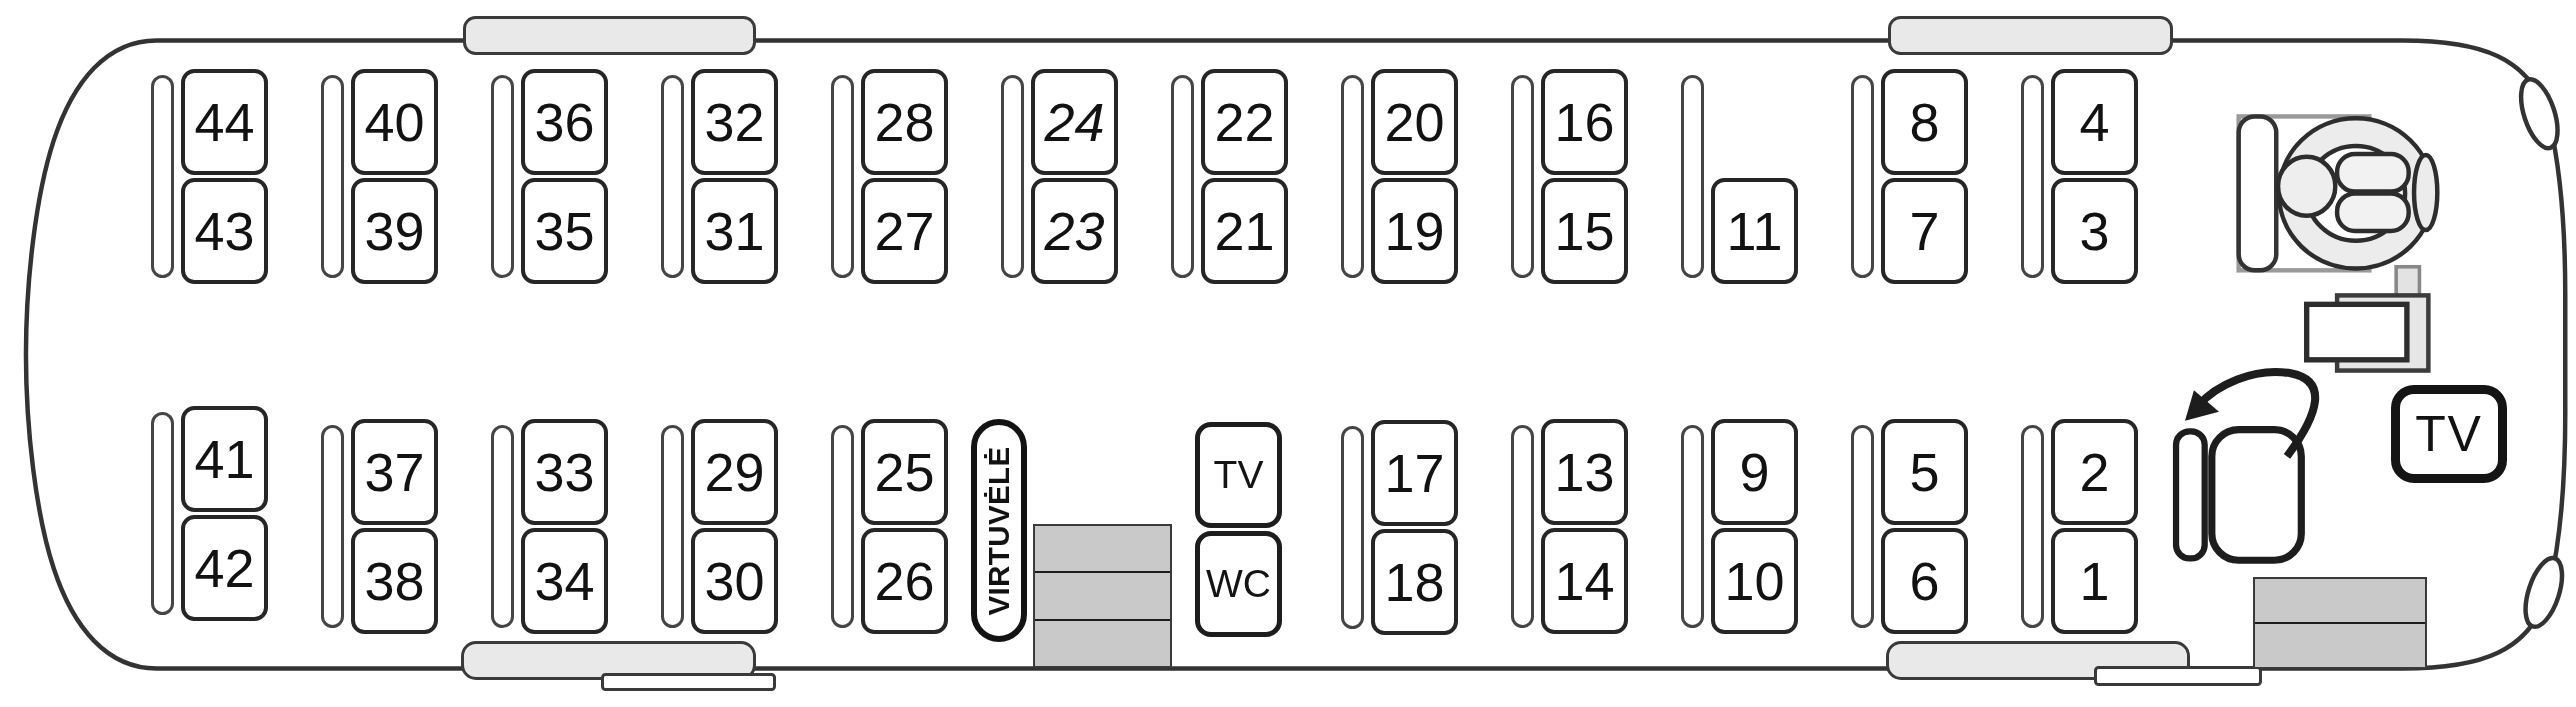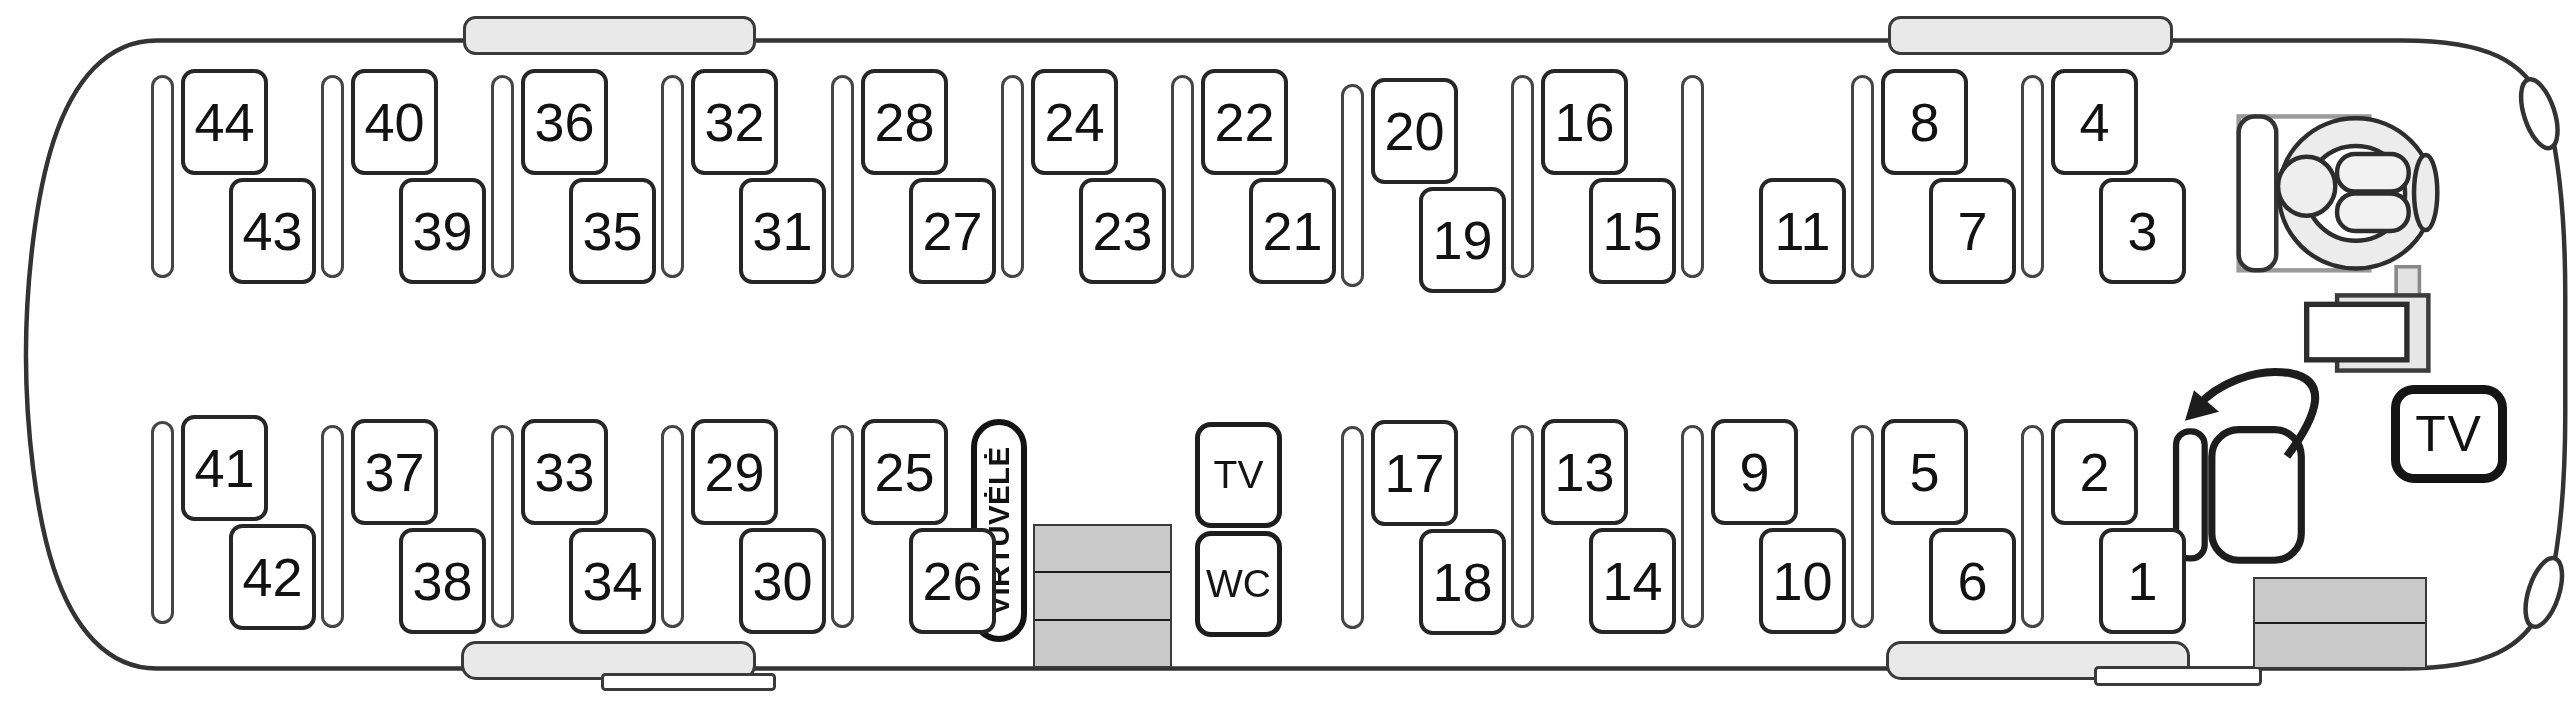--- a/index.html
+++ b/index.html
@@ -15,21 +15,21 @@
     position:absolute;left:0;top:6.3px;width:23px;height:203px;box-sizing:border-box;
     background:#ffffff;border:3.6px solid #454545;border-radius:11.6px;
   }
   .seat{
     position:absolute;left:30px;width:87px;height:106px;box-sizing:border-box;
     background:#ffffff;border:4.5px solid #262626;border-radius:13.4px;
     display:flex;align-items:center;justify-content:center;
     font-size:54px;color:#121212;line-height:1;
   }
   .seat.upper{top:0;}
-  .seat.lower{top:109px;margin-left:48px;}
+  .seat.lower{top:109px;}
   
   .roombox{
     background:#ffffff;border:5.4px solid #1d1d1d;border-radius:16px;z-index:3;
     display:flex;align-items:center;justify-content:center;
     font-size:39px;color:#141414;
   }
   
   .kitchen{
     background:#ffffff;border:6.3px solid #131313;border-radius:29px;z-index:3;
     display:flex;align-items:center;justify-content:center;overflow:visible;
@@ -163,31 +163,31 @@
       <div class="group" style="left: 661px; top: 69px;">
         <div class="pill"></div>
         <div class="seat upper">32</div>
         <div class="seat lower">31</div>
       </div>
       <div class="group" style="left: 831px; top: 69px;">
         <div class="pill"></div>
         <div class="seat upper">28</div>
         <div class="seat lower">27</div>
       </div>
-      <div class="group" style="left: 1001px; top: 69px;">
+      <div class="group" style="left: 1001px; top: 69px; font-style: italic;">
         <div class="pill"></div>
         <div class="seat upper">24</div>
         <div class="seat lower">23</div>
       </div>
       <div class="group" style="left: 1171px; top: 69px;">
         <div class="pill"></div>
         <div class="seat upper">22</div>
         <div class="seat lower">21</div>
       </div>
-      <div class="group" style="left: 1341px; top: 78px; text-decoration: underline;">
+      <div class="group" style="left: 1341px; top: 69px; text-decoration: underline;">
         <div class="pill"></div>
         <div class="seat upper">20</div>
         <div class="seat lower">19</div>
       </div>
       <div class="group" style="left: 1511px; top: 69px;">
         <div class="pill"></div>
         <div class="seat upper">16</div>
         <div class="seat lower">15</div>
       </div>
       <div class="group" style="left: 1681px; top: 69px;">
@@ -197,21 +197,21 @@
       <div class="group" style="left: 1851px; top: 69px;">
         <div class="pill"></div>
         <div class="seat upper">8</div>
         <div class="seat lower">7</div>
       </div>
       <div class="group" style="left: 2021px; top: 69px;">
         <div class="pill"></div>
         <div class="seat upper">4</div>
         <div class="seat lower">3</div>
       </div>
-      <div class="group" style="left: 151px; top: 415px;">
+      <div class="group" style="left: 151px; top: 406px;">
         <div class="pill"></div>
         <div class="seat upper">41</div>
         <div class="seat lower">42</div>
       </div>
       <div class="group" style="left: 321px; top: 419px;">
         <div class="pill"></div>
         <div class="seat upper">37</div>
         <div class="seat lower">38</div>
       </div>
       <div class="group" style="left: 491px; top: 419px;">

